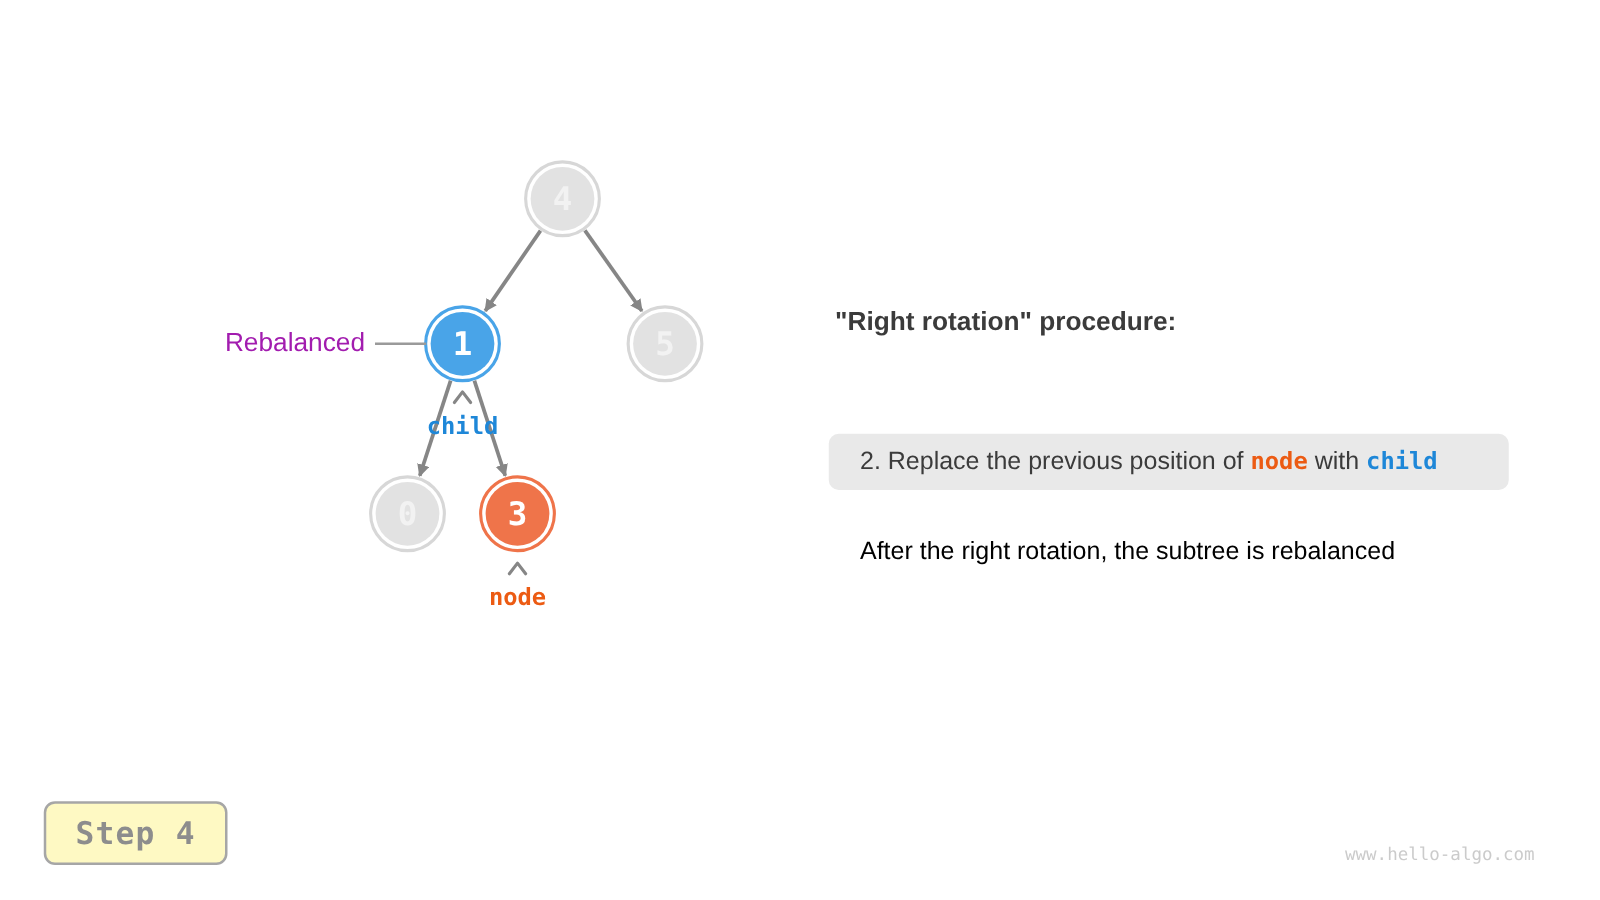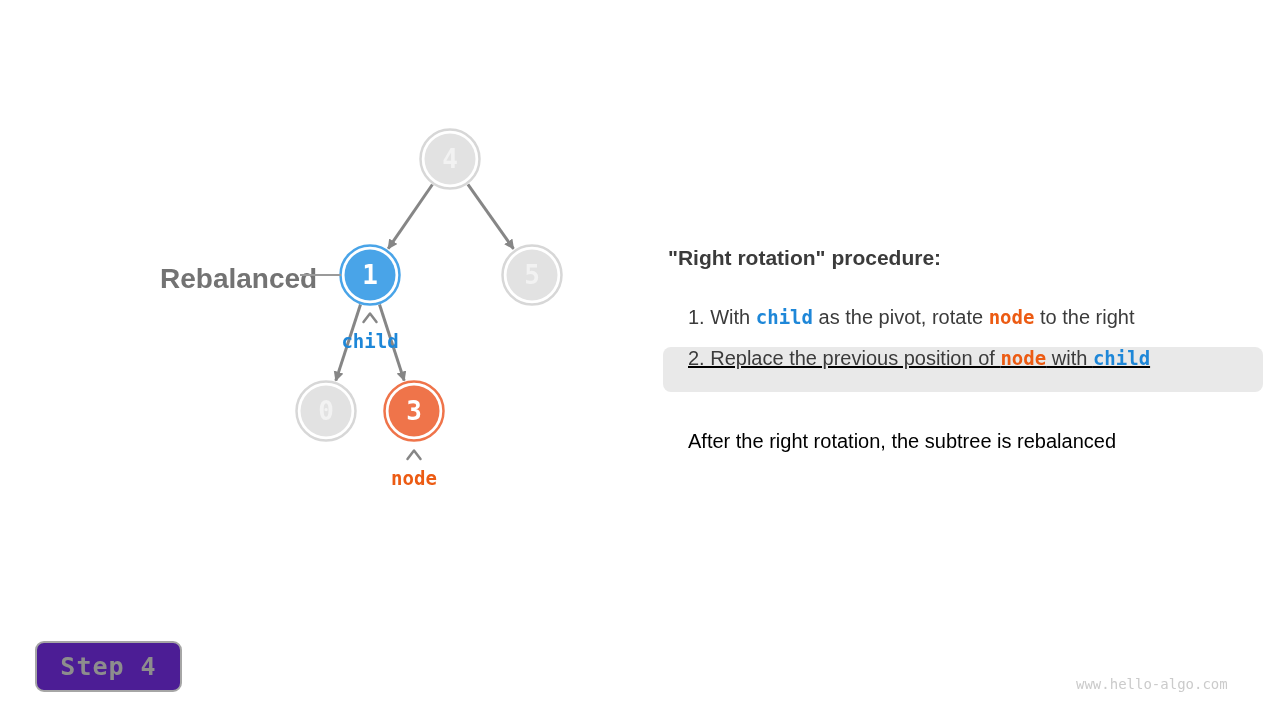--- a/index.html
+++ b/index.html
@@ -24,51 +24,51 @@
   .n-blue  .node-outer { stroke:#49A4E8; }
   .n-blue  .node-inner { fill:#49A4E8; }
   .n-blue  .node-val   { fill:#ffffff; }
   .n-orange .node-outer{ stroke:#EF744A; }
   .n-orange .node-inner{ fill:#EF744A; }
   .n-orange .node-val  { fill:#ffffff; }
 
   
   .rebalanced-label {
     left:160px; top:263px; width:132px; text-align:right;
-    font-size:28px; font-weight:bold; color:#737373;
+    font-size:21px; font-weight:normal; color:#a21caf;
   }
   .rebalanced-line { left:300px; top:274px; width:41px; height:1.5px; background:#9A9A9A; }
   .mono-label {
     font-family:"DejaVu Sans Mono", monospace; font-weight:bold; font-size:19px;
     text-align:center;
   }
   .child-label { left:330px; top:330px; width:80px; color:#1E87D8; }
   .node-label  { left:374px; top:467px; width:80px; color:#EC5B13; }
 
   
   .panel-title { left:668px; top:246px; font-size:21px; font-weight:bold; color:#3B3B3B; }
   .proc-step   { font-size:20px; color:#3B3B3B; white-space:nowrap; }
   .step-1      { left:688px; top:306px; }
   .highlight-box {
-    left:663px; top:347px; width:600px; height:45px;
+    left:663px; top:347px; width:544px; height:45px;
     background:#E9E9E9; border-radius:8px;
-    display:flex; text-decoration:underline;
+    display:flex; align-items:center;
   }
   .step-2 { padding-left:25px; }
   .conclusion { left:688px; top:430px; font-size:20px; color:#000000; white-space:nowrap; }
   .code {
     font-family:"DejaVu Sans Mono", monospace; font-weight:bold; font-size:19px;
   }
   .code-blue   { color:#1E87D8; }
   .code-orange { color:#EC5B13; }
 
   
   .step-button {
     left:35px; top:641px; width:147px; height:51px; box-sizing:border-box;
-    background:#4c1d95; border:2px solid #A6A6A6; border-radius:9px;
+    background:#fef9c3; border:2px solid #A6A6A6; border-radius:9px;
     display:flex; align-items:center; justify-content:center;
     font-family:"DejaVu Sans Mono", monospace; font-weight:bold; font-size:25px;
     color:#8D8D8D; letter-spacing:1px;
   }
   .watermark {
     left:1076px; top:676px; font-family:"DejaVu Sans Mono", monospace;
     font-size:14px; color:#CBCBCB;
   }
 </style>
 </head>
@@ -118,23 +118,20 @@
     </g>
   </svg>
 
   <div class="abs rebalanced-label">Rebalanced</div>
   <div class="abs rebalanced-line"></div>
   <div class="abs mono-label child-label">child</div>
   <div class="abs mono-label node-label">node</div>
 
   <div class="abs panel-title">"Right rotation" procedure:</div>
 
-  <div class="abs proc-step step-1">
-    <span>1. With </span><span class="code code-blue">child</span><span> as the pivot, rotate </span><span class="code code-orange">node</span><span> to the right</span>
-  </div>
 
   <div class="abs highlight-box">
     <div class="proc-step step-2">
       <span>2. Replace the previous position of </span><span class="code code-orange">node</span><span> with </span><span class="code code-blue">child</span>
     </div>
   </div>
 
   <div class="abs conclusion">After the right rotation, the subtree is rebalanced</div>
 
   <div class="abs step-button">

